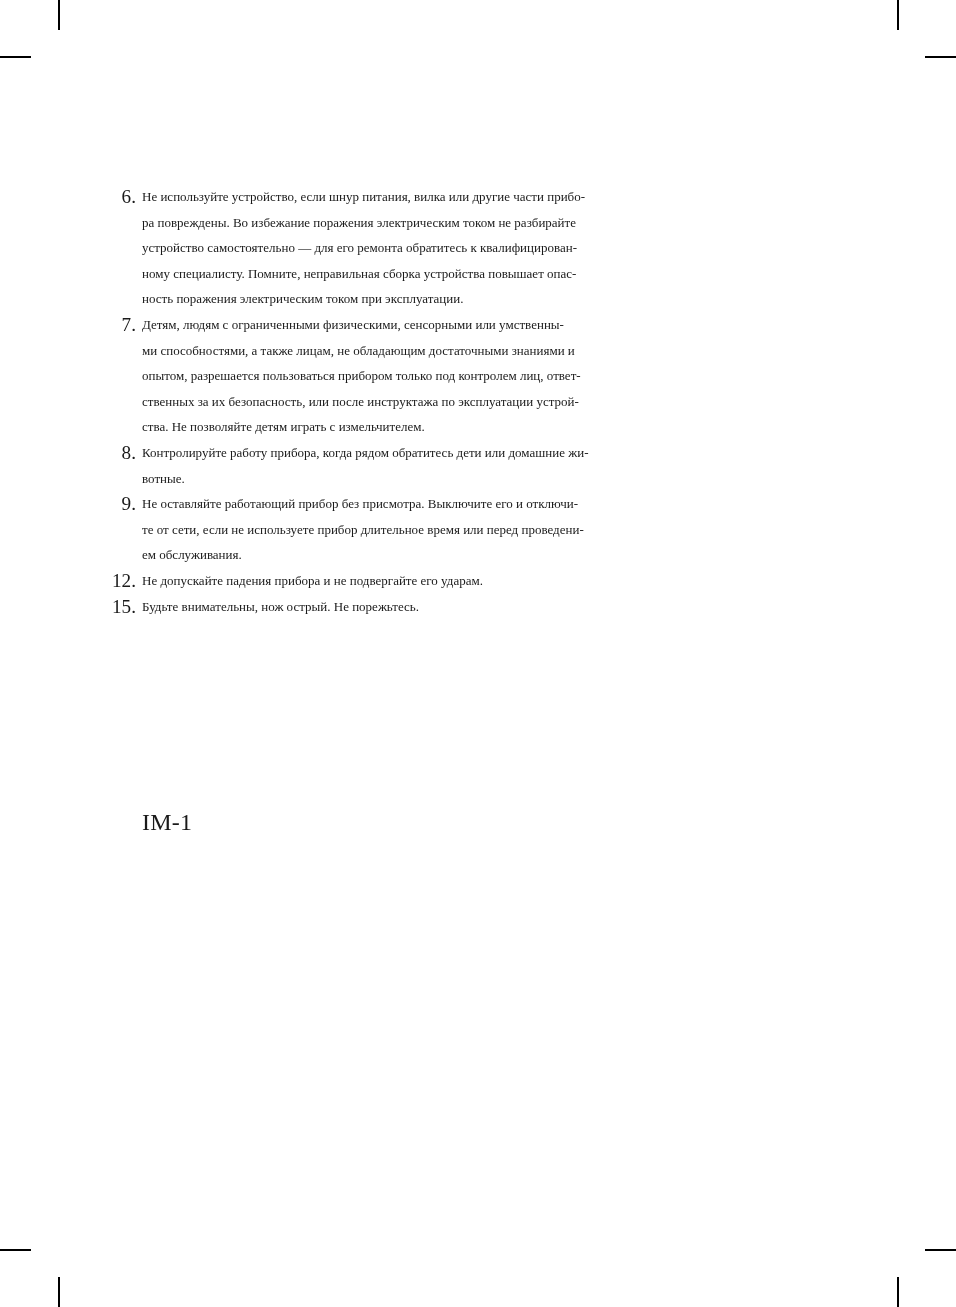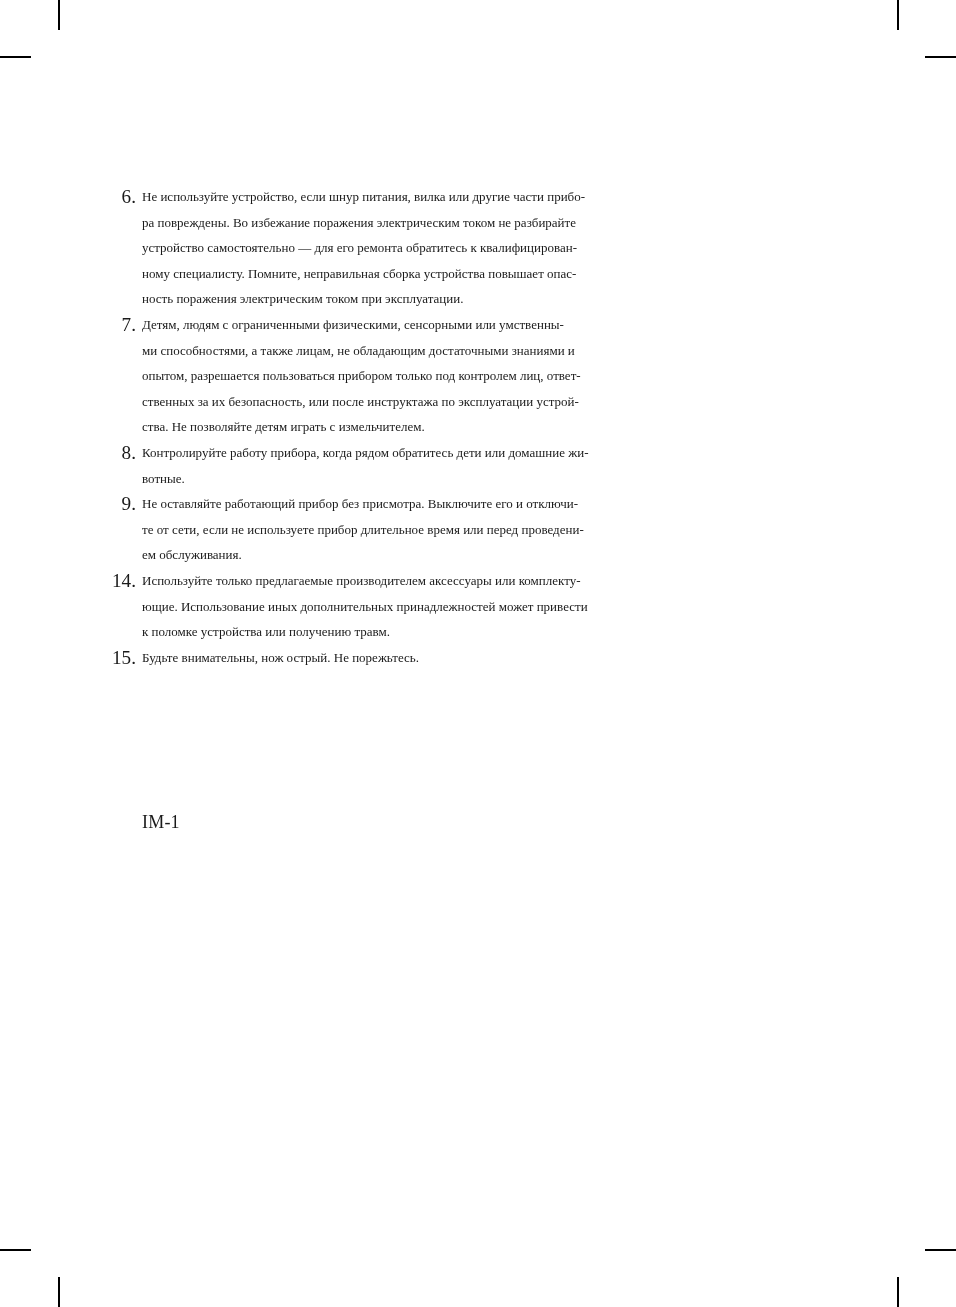--- a/index.html
+++ b/index.html
@@ -70,21 +70,21 @@
     display: block;
     font-size: 13px;
     line-height: 25.6px;
     white-space: pre-line;
   }
 
   .footer-code {
     position: absolute;
     left: 142px;
     top: 810px;
-    font-size: 18px;
+    font-size: 24px;
     line-height: 24px;
     letter-spacing: 0.2px;
   }
 </style>
 </head>
 <body>
 
 <div class="page">
 
   <div class="crop crop-v crop-tl-v"></div>
@@ -119,24 +119,22 @@
           <span class="txt">Контролируйте работу прибора, когда рядом обратитесь дети или домашние жи-
 вотные.</span>
         </li>
         <li class="safety-item">
           <span class="num">9.</span>
           <span class="txt">Не оставляйте работающий прибор без присмотра. Выключите его и отключи-
 те от сети, если не используете прибор длительное время или перед проведени-
 ем обслуживания.</span>
         </li>
         <li class="safety-item">
-          <span class="num">14.</span>
-          <span class="txt">Используйте только предлагаемые производителем аксессуары или комплекту-
-ющие. Использование иных дополнительных принадлежностей может привести
-к поломке устройства или получению травм.</span>
+          <span class="num">12.</span>
+          <span class="txt">Не допускайте падения прибора и не подвергайте его ударам.</span>
         </li>
         <li class="safety-item">
           <span class="num">15.</span>
           <span class="txt">Будьте внимательны, нож острый. Не порежьтесь.</span>
         </li>
       </ol>
   </div>
 
   <div class="footer-code">IM-1</div>
 

